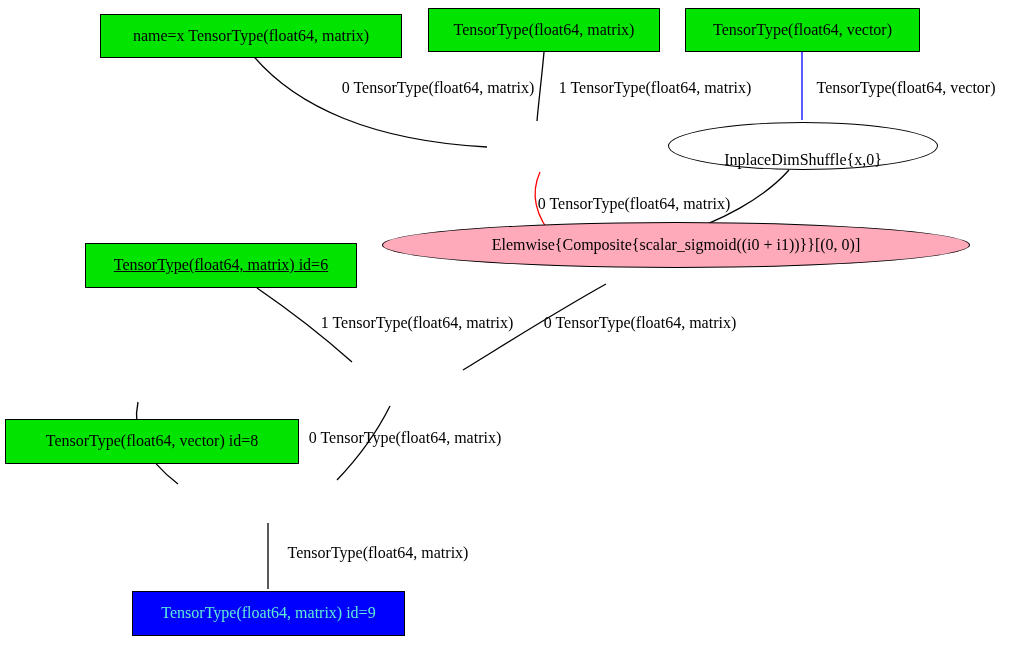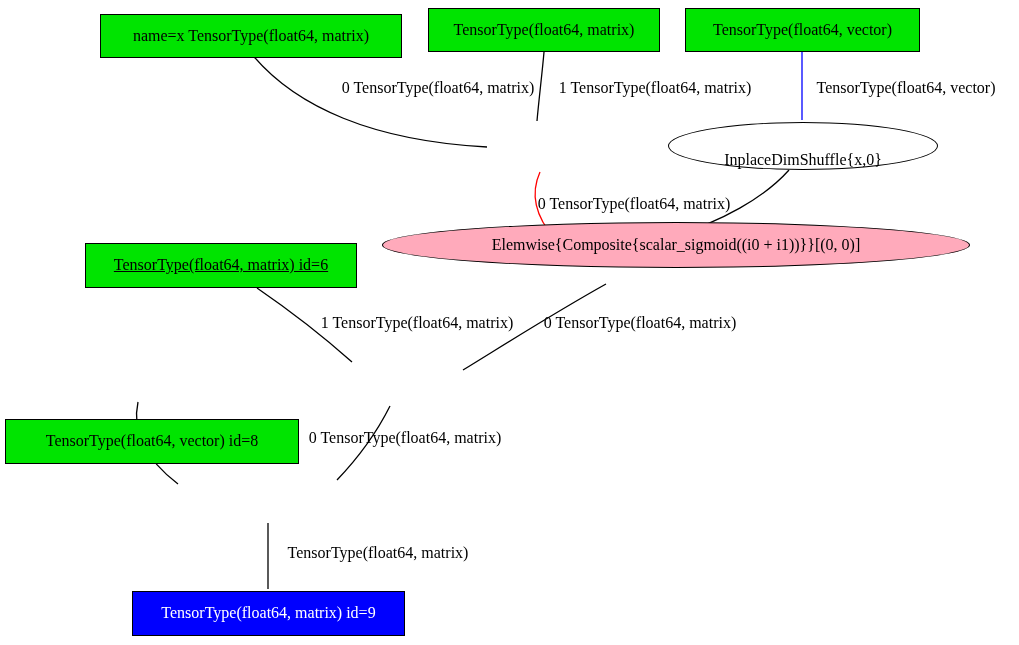--- a/index.html
+++ b/index.html
@@ -22,21 +22,21 @@
     display: flex;
     align-items: center;
     justify-content: center;
     text-align: center;
     box-sizing: border-box;
     border: 1.4px solid #000000;
     line-height: 1.05;
     white-space: nowrap;
   }
   .rect-node.input  { background: #00e400; }
-  .rect-node.output { background: #0000ff; color: #ffffff; }
+  .rect-node.output { background: #0000ff; color: #5eead4; }
   .ellipse-node { border-radius: 50%; background: #ffffff; }
   .ellipse-node.inplace { background: #ffaabb; }
   .edge-label {
     position: absolute;
     transform: translateX(-50%);
     white-space: nowrap;
     background: transparent;
     line-height: 1;
   }
   #edges {

